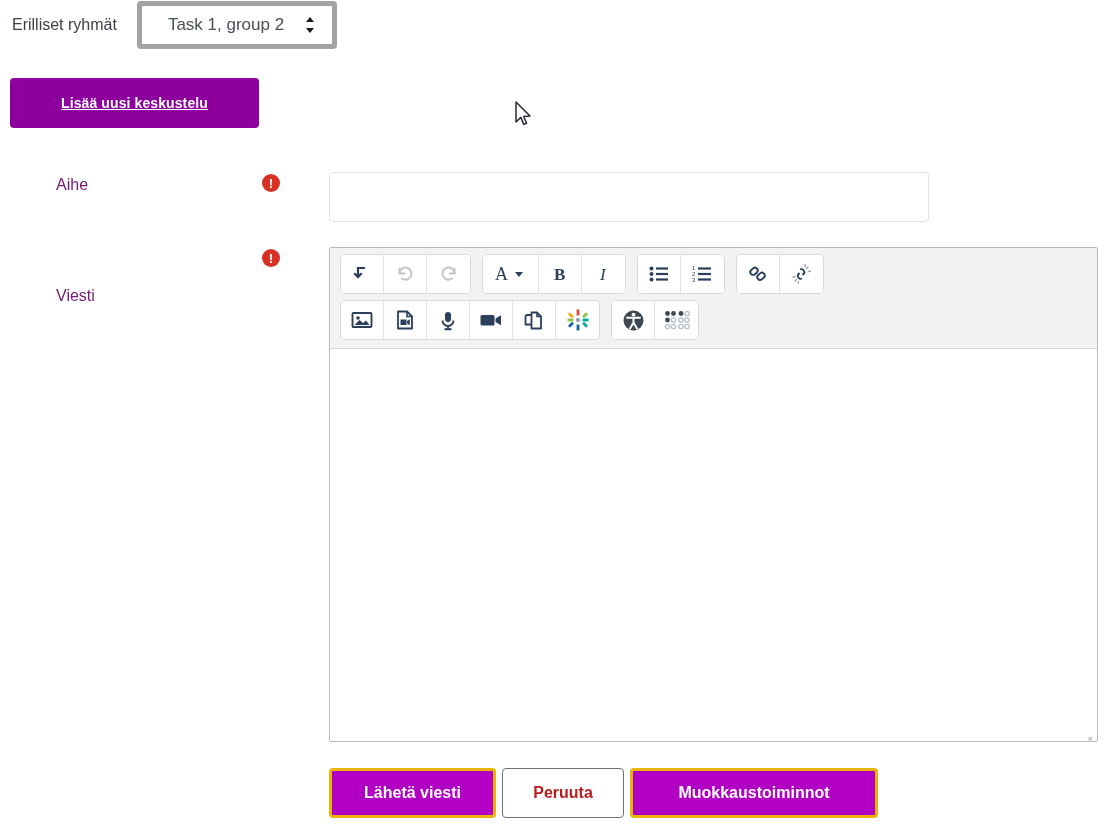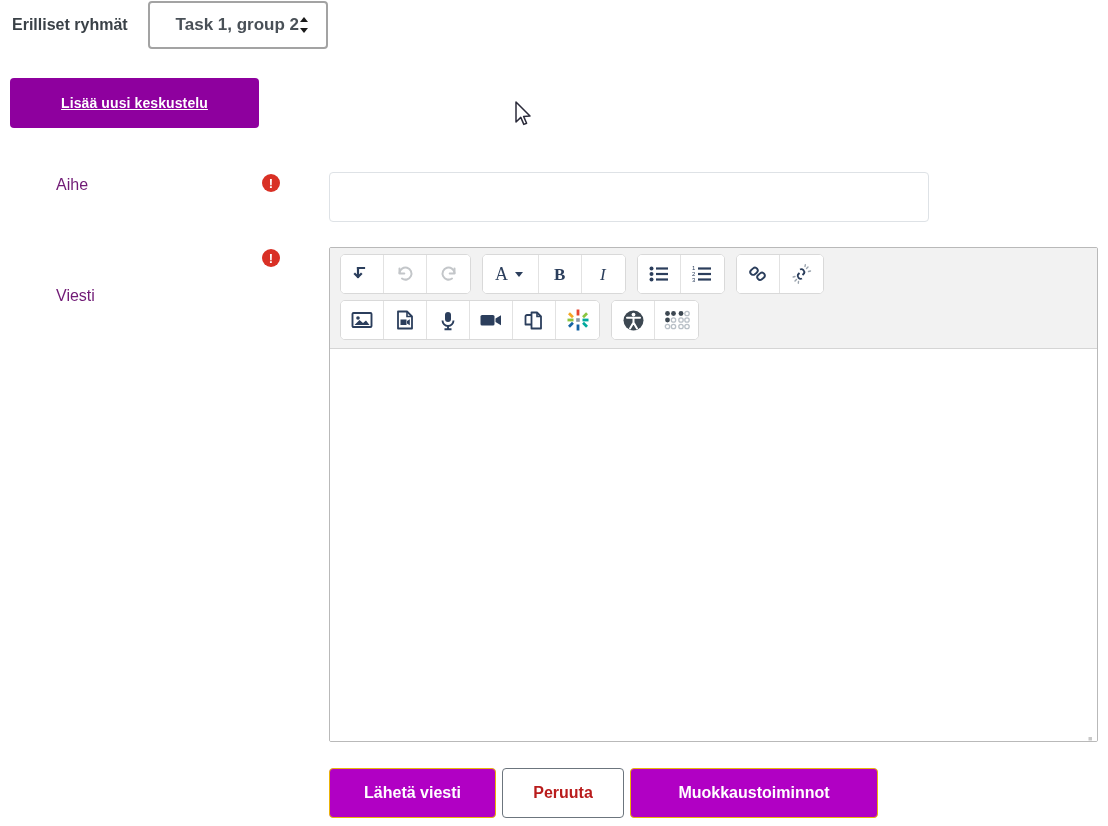--- a/index.html
+++ b/index.html
@@ -17,34 +17,33 @@
     height: 826px;
   }
 
   
   .group-row {
     position: absolute;
     left: 0; top: 0;
     display: flex;
     align-items: center;
     height: 50px;
-    font-weight: bold;
   }
   .group-label {
     margin-left: 12px;
     font-size: 16px;
     color: #3a4147;
     white-space: nowrap;
   }
   .group-select-wrap {
     position: relative;
     margin-left: 20px;
-    width: 180px;
+    width: 200px;
     height: 48px;
-    border: 2px solid #a3a3a3;
+    border: 5px solid #a3a3a3;
     border-radius: 4px;
     background: #ffffff;
     display: flex;
     align-items: center;
   }
   .group-select-value {
     font-size: 17px;
     color: #495057;
     padding-left: 26px;
     white-space: nowrap;
@@ -191,21 +190,21 @@
     font-size: 16px;
     font-weight: bold;
     font-family: "Liberation Sans", sans-serif;
     cursor: pointer;
     display: flex;
     align-items: center;
     justify-content: center;
   }
   .btn-primary {
     background: #b100c4;
-    border: 1px solid #eab308;
+    border: 3px solid #eab308;
     color: #ffffff;
   }
   .btn-secondary {
     background: #ffffff;
     border: 1px solid #6c757d;
     color: #b91c1c;
     margin-left: 6px;
     margin-right: 6px;
   }
   .btn-send { width: 167px; }

